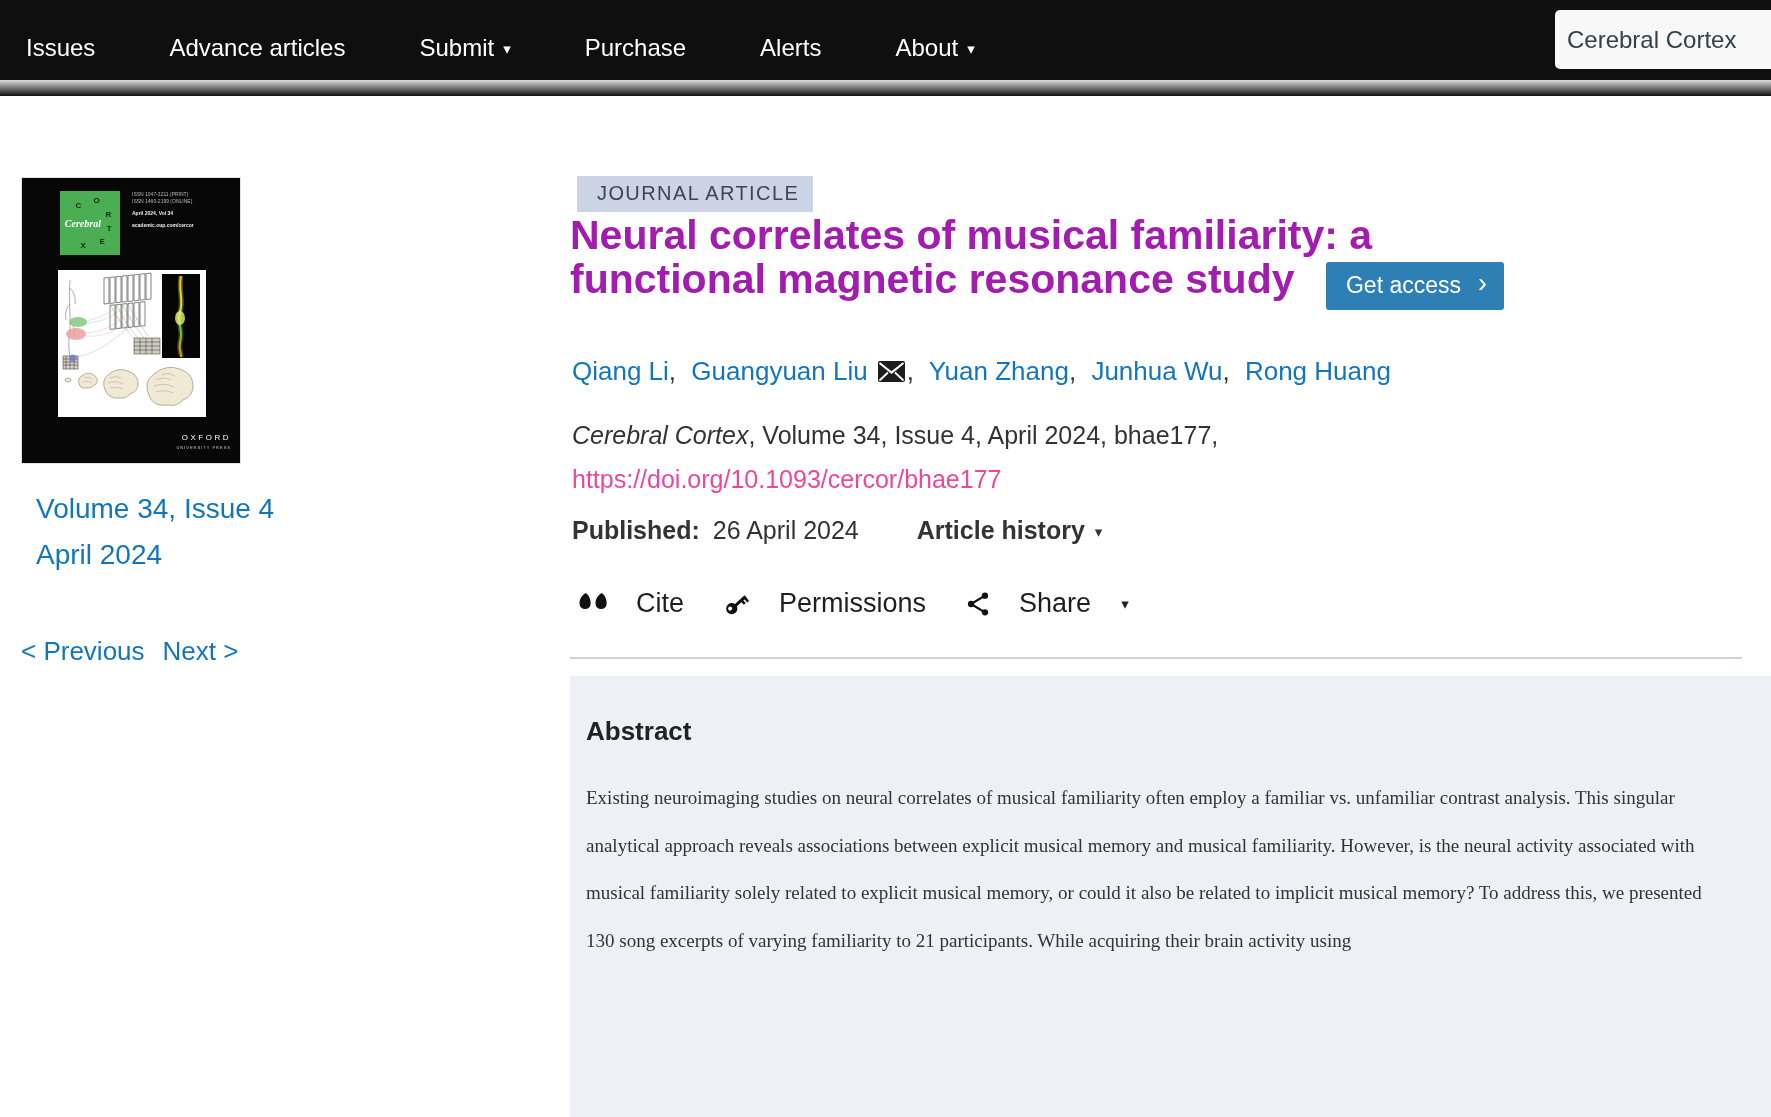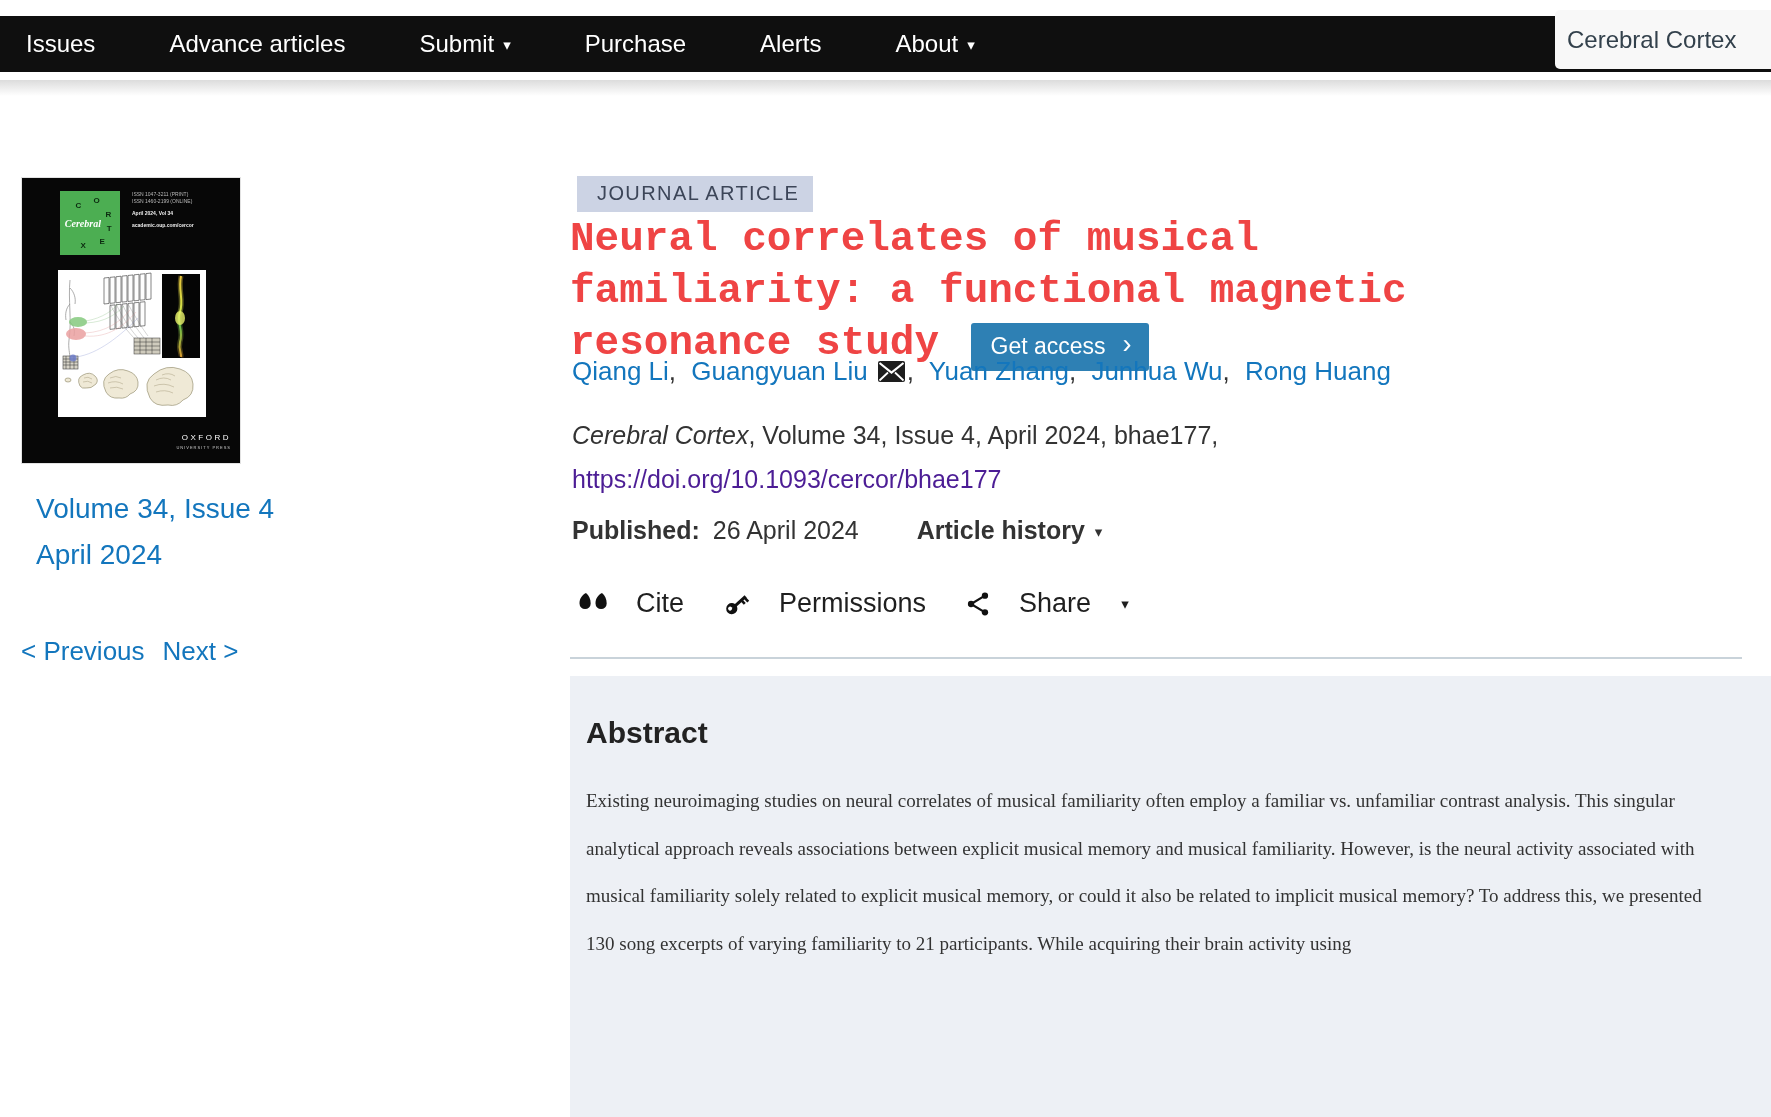--- a/index.html
+++ b/index.html
@@ -5,21 +5,21 @@
   * { margin:0; padding:0; box-sizing:border-box; }
   html,body { background:#ffffff; }
   #page {
     position:relative; width:1771px; height:1117px; overflow:hidden;
     background:#ffffff; font-family:"Liberation Sans","DejaVu Sans",sans-serif;
     color:#333;
   }
 
   
   .nav {
-    position:absolute; top:16px; left:0; width:1771px; height:56px;
+    position:absolute; top:0; left:0; width:1771px; height:96px;
     background:#0f0f0f; display:flex; align-items:center; gap:74px;
     padding-left:26px;
   }
   .nav-item { color:#ffffff; font-size:24px; cursor:pointer; white-space:nowrap; display:flex; align-items:center; gap:9px;}
   .nav-caret { font-size:15px; color:#ffffff; position:relative; top:1px; }
   .nav-shadow {
     position:absolute; top:80px; left:0; width:1771px; height:16px;
     background:linear-gradient(#dcdcdc, rgba(255,255,255,0));
   }
   .searchbox {
@@ -72,57 +72,57 @@
   .pager a { color:#1376bd; font-size:26px; text-decoration:none; cursor:pointer; }
 
   
   .badge {
     position:absolute; left:577px; top:176px; display:inline-block;
     background:#ccd3e4; color:#3c4558; font-size:20px; letter-spacing:1.4px;
     padding:6px 14px 7px 20px;
   }
   .title-wrap { position:absolute; left:570px; top:213px; width:985px; }
   .title-wrap h1 {
-    display:inline; font-family:Liberation Mono, monospace;
-    font-weight:700; font-size:41px; line-height:52px; color:#ef4444;
+    display:inline; font-family:Liberation Sans, sans-serif;
+    font-weight:700; font-size:41px; line-height:44px; color:#a21caf;
   }
   .get-access {
     display:inline-flex; align-items:center; gap:17px; vertical-align:middle;
     margin-left:27px; position:relative; top:-3px;
     background:#2e80b4; color:#ffffff; border:none; border-radius:3px;
     padding:10px 17px 11px 20px; font-size:23px; cursor:pointer;
     font-family:"Liberation Sans","DejaVu Sans",sans-serif;
   }
   .get-access .chev { font-size:27px; line-height:20px; position:relative; top:-2px; }
 
   .authors { position:absolute; left:572px; top:356px; font-size:26px; }
   .authors a { color:#1376bd; text-decoration:none; cursor:pointer; }
   .authors .sep { color:#333; margin-right:8px; }
   .env-icon { display:inline-block; margin:0 2px 0 10px; position:relative; top:2px; cursor:pointer;}
 
   .citation { position:absolute; left:572px; top:421px; font-size:25px; color:#333;text-align:center; }
   .citation .jname { font-style:italic; }
-  .doi-link { position:absolute; left:572px; top:465px; font-size:25px; color:#4c1d95; text-decoration:none; cursor:pointer; }
+  .doi-link { position:absolute; left:572px; top:465px; font-size:25px; color:#ec4899; text-decoration:none; cursor:pointer; }
 
   .pub-row { position:absolute; left:572px; top:516px; display:flex; align-items:baseline; font-size:25px; }
   .pub-label { font-weight:bold; margin-right:13px; }
   .history-btn { font-weight:bold; margin-left:58px; cursor:pointer; display:flex; align-items:baseline; gap:10px; }
   .history-btn .caret { font-size:15px; position:relative; top:-2px; }
 
   .toolbar { position:absolute; left:578px; top:588px; display:flex; align-items:center; gap:39px; }
   .tool { display:flex; align-items:center; gap:28px; font-size:27px; color:#1f1f1f; cursor:pointer; }
   .tool .caret { font-size:15px; margin-left:2px; }
 
   .divider { position:absolute; left:570px; top:657px; width:1172px; height:2px; background:#c9d3da; }
 
   .abstract-box {
     position:absolute; left:570px; top:676px; width:1201px; height:441px;
     background:#edf0f5; padding:40px 40px 0 16px;
   }
-  .abstract-box h2 { font-size:30px; color:#222; font-family:"Liberation Sans","DejaVu Sans",sans-serif; }
+  .abstract-box h2 { font-size:26px; color:#222; font-family:"Liberation Sans","DejaVu Sans",sans-serif; }
   .abstract-box p {
     margin-top:27px; width:1142px;
     font-family:"Liberation Serif","DejaVu Serif",serif;
     font-size:19px; line-height:47.5px; color:#333;
   }
 
   svg { display:block; }
 </style>
 </head>
 <body>

